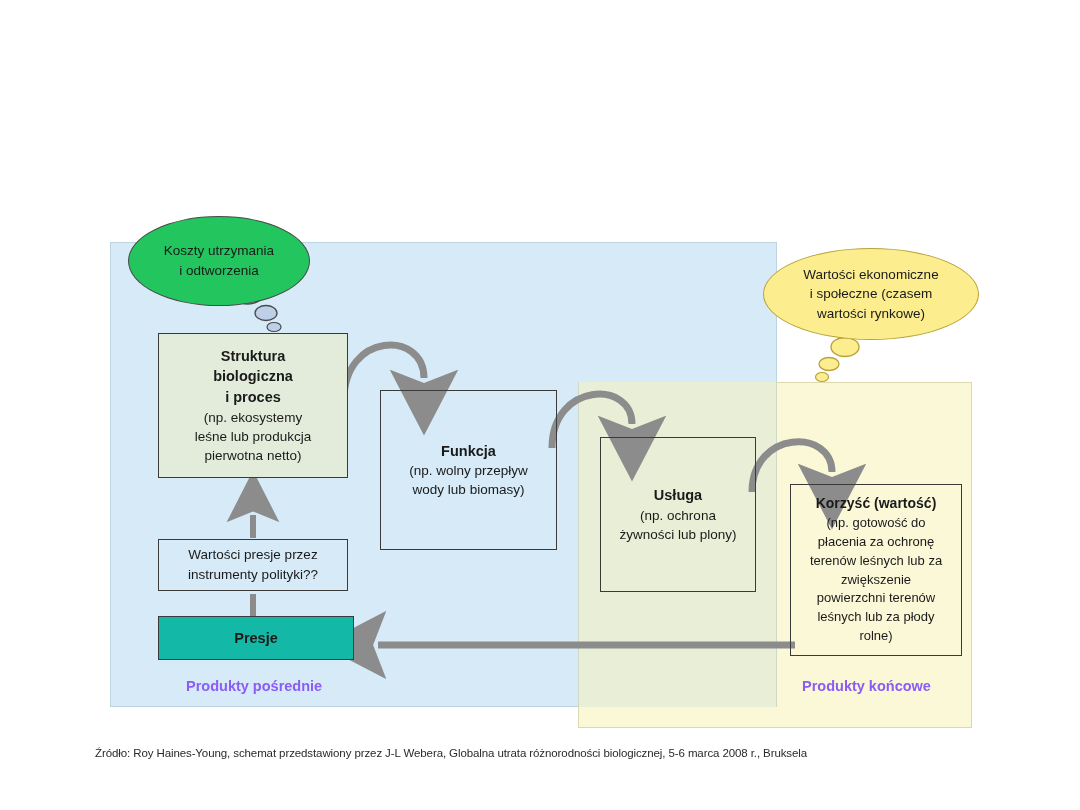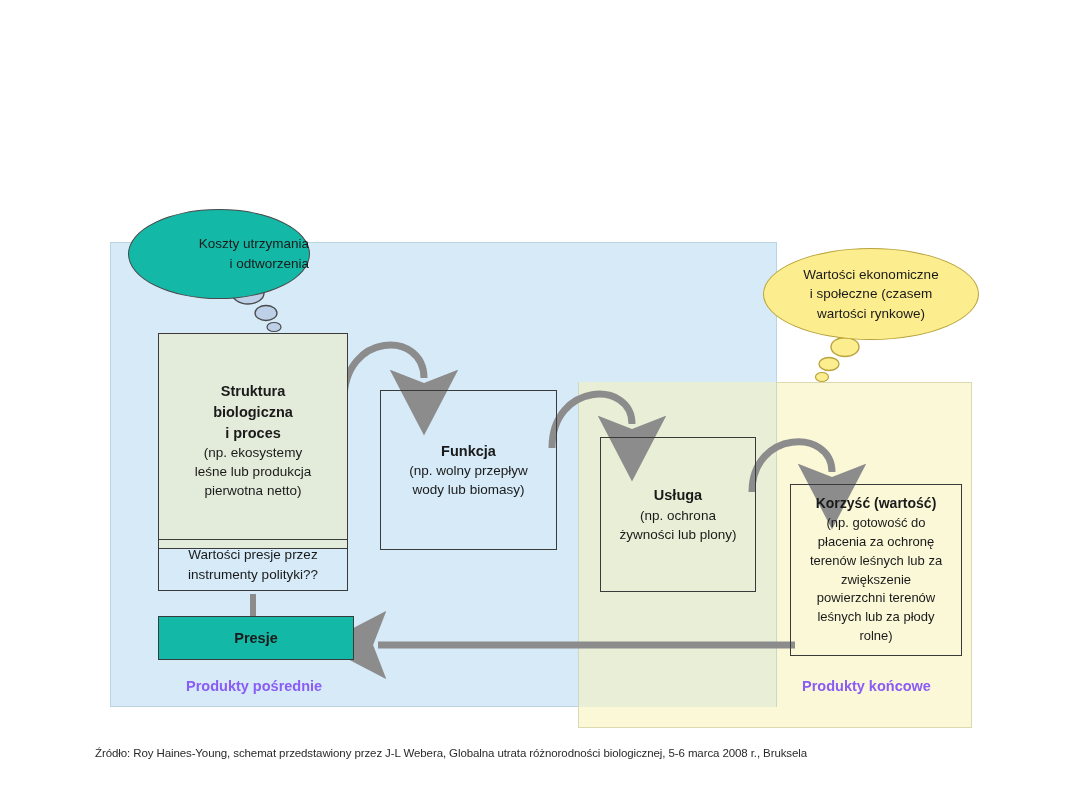--- a/index.html
+++ b/index.html
@@ -81,21 +81,21 @@
   }
   .nodebox .sub {
     font-size: 13.5px;
   }
   .nodebox .plain {
     font-size: 14px;
   }
 
   .box-structure {
     left: 158px; top: 333px;
-    width: 190px; height: 216px;
+    width: 190px; height: 145px;
     background: #e3ecdb;
     padding: 4px 24px;
   }
   .box-function {
     left: 380px; top: 390px;
     width: 177px; height: 160px;
     background: transparent;
     padding: 4px 8px;
   }
   .box-service {
@@ -131,26 +131,25 @@
     box-sizing: border-box;
     display: flex;
     flex-direction: column;
     align-items: center;
     justify-content: center;
     text-align: center;
     line-height: 1.45;
     font-size: 13.5px;
   }
   .bubble-costs {
-    left: 128px; top: 209px;
+    left: 128px; top: 216px;
     width: 182px; height: 90px;
     border-radius: 50%;
-    background: #14b8a6;
+    background: #22c55e;
     border: 1.5px solid #4a4a4a;
-    align-items: flex-end;
   }
   .bubble-values {
     left: 763px; top: 248px;
     width: 216px; height: 92px;
     border-radius: 50%;
     background: #fced8f;
     border: 1.5px solid #b9a33c;
   }
 
   

